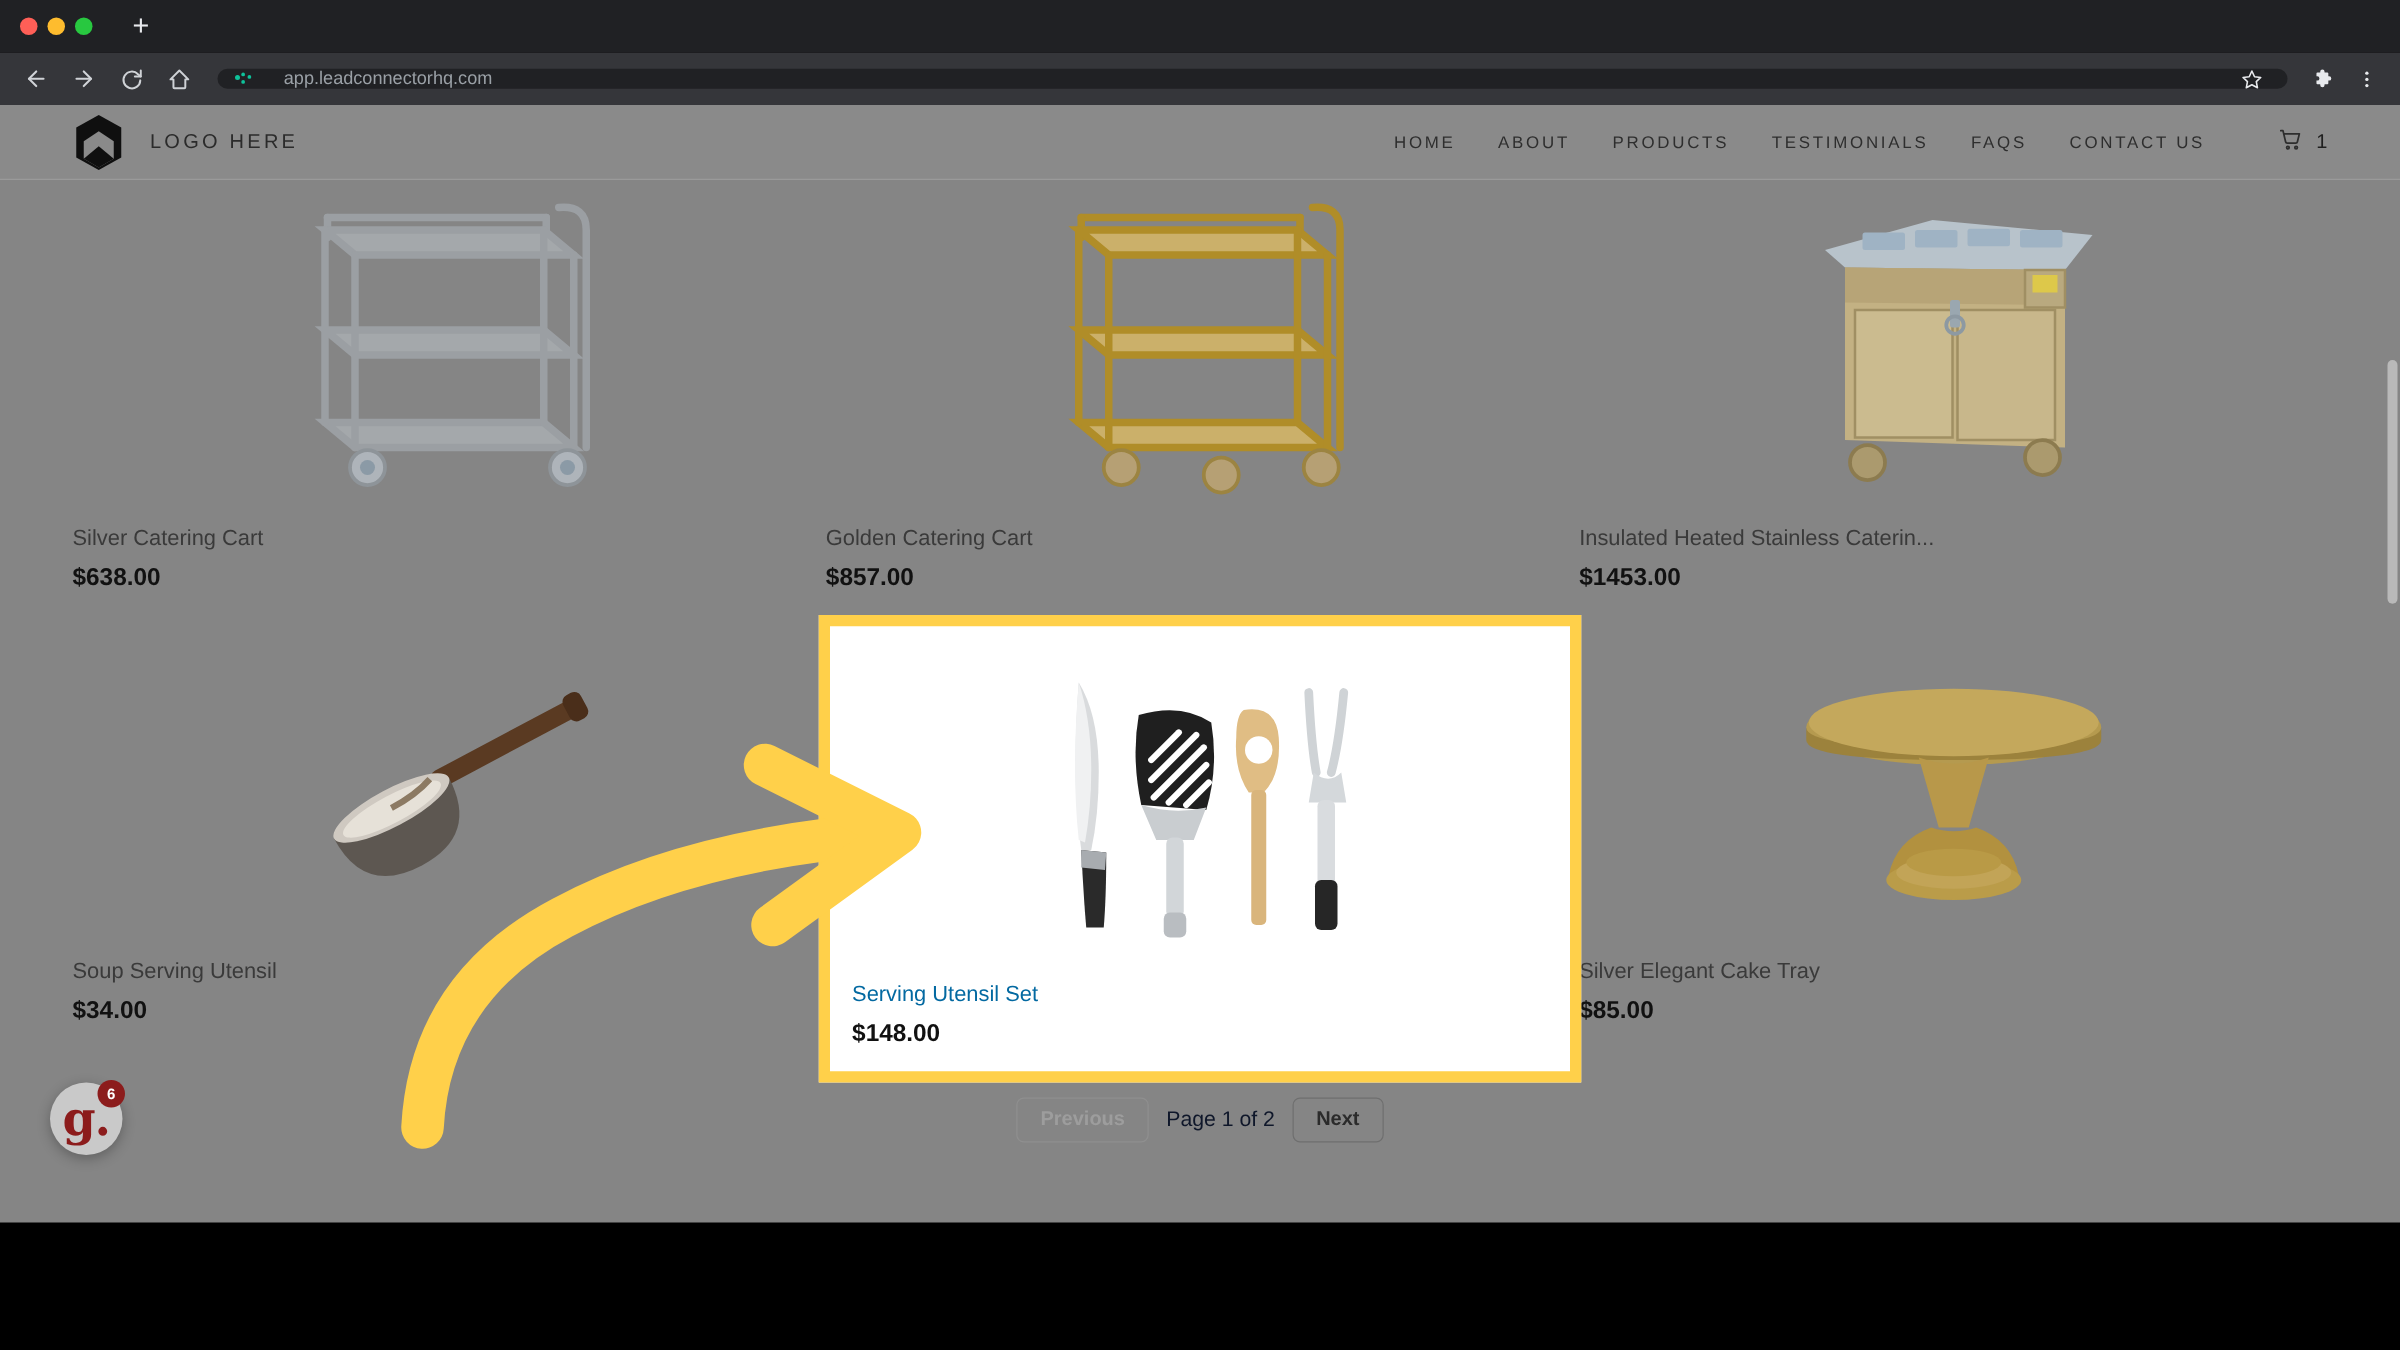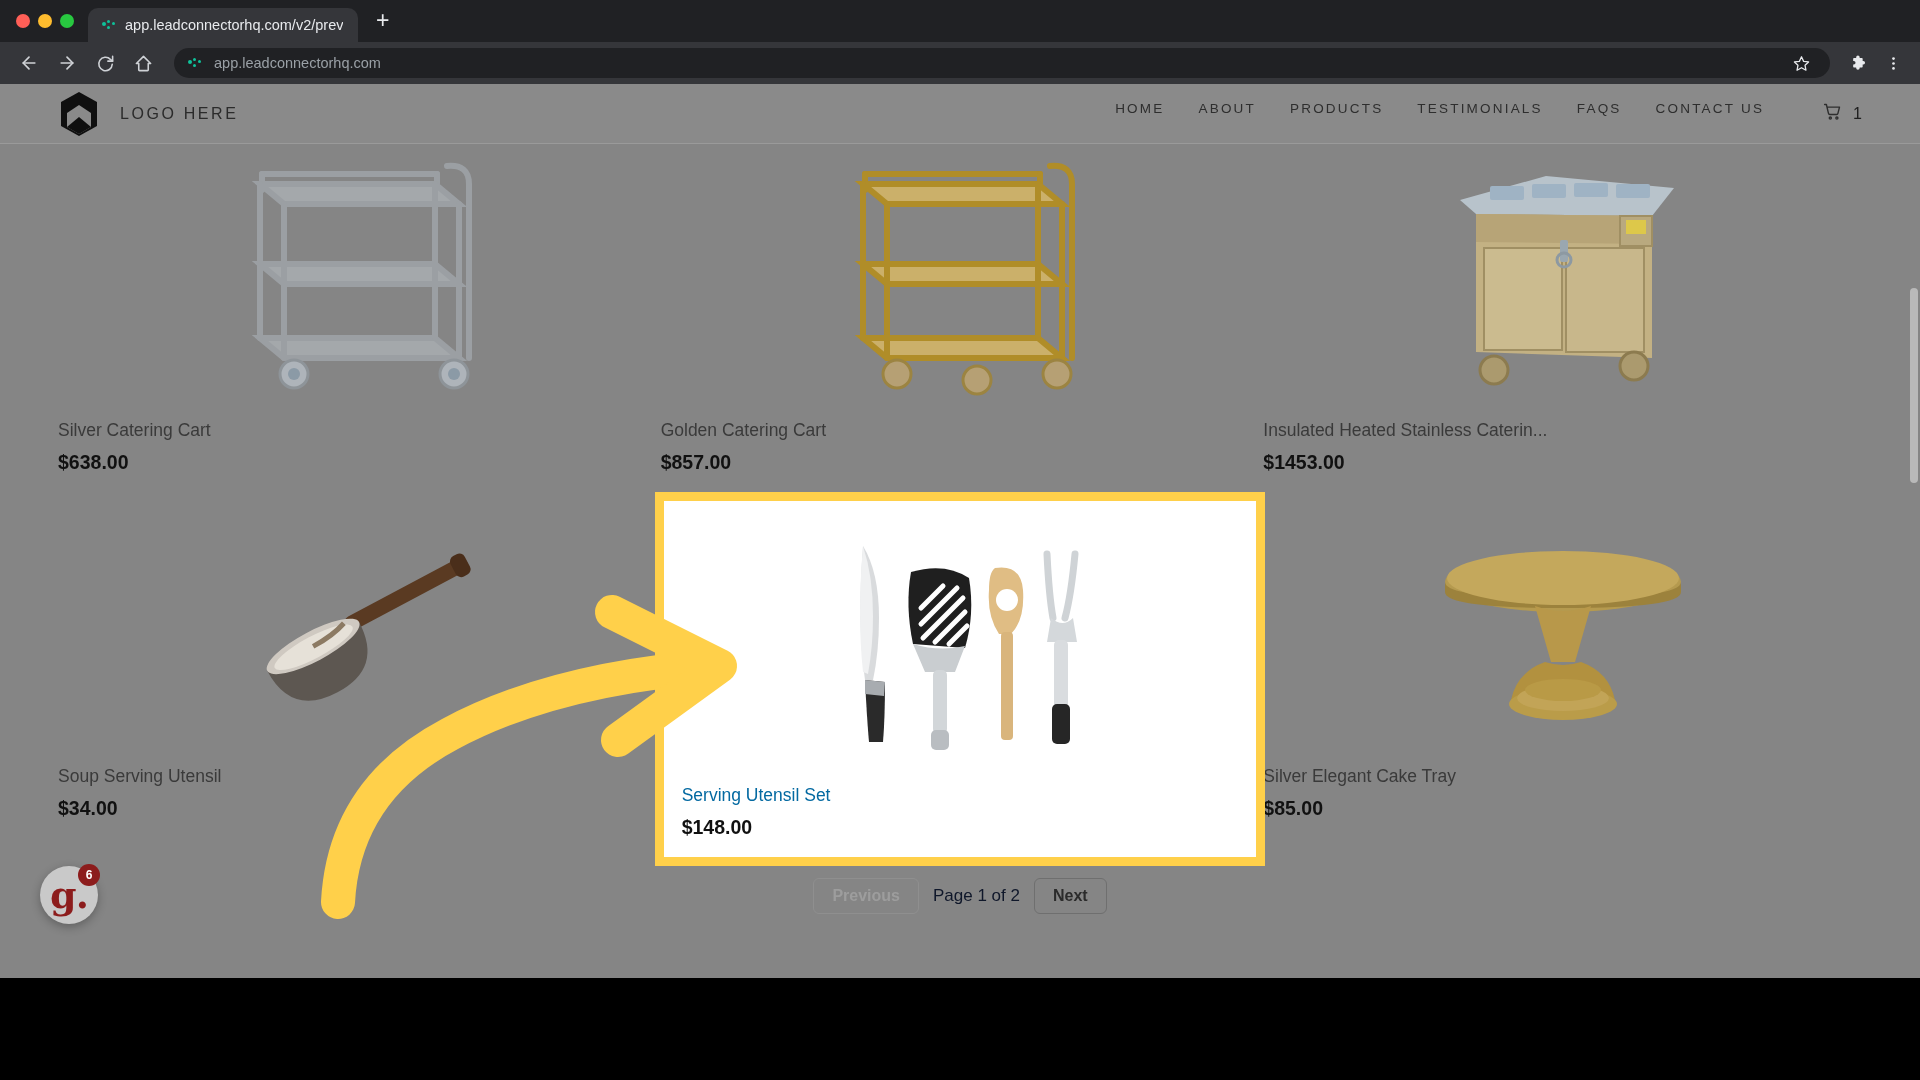--- a/index.html
+++ b/index.html
@@ -50,22 +50,22 @@
     height: 42px; background:#35363a;
     display:flex; align-items:center; gap: 4px; padding: 0 12px;
   }
   .navbtn {
     width: 34px; height:34px; display:flex; align-items:center; justify-content:center;
     color:#cfd2d6; border-radius:50%;
   }
   .navbtn svg { display:block; }
 
   .omnibox {
-    flex: 1; height: 30px; background: #202124; border-radius: 16px;
-    display:flex; align-items:center; gap: 12px;
+    flex: 1; height: 16px; background: #202124; border-radius: 16px;
+    display:flex; align-items:center; gap: 25px;
     padding: 0 14px; margin: 0 10px;
     color:#9aa0a6; font-size: 14.5px;
   }
   .omni-fav { width:14px; height:14px; position:relative; flex:none; }
   .omni-fav i { position:absolute; background:#0ec29a; border-radius:50%; }
   .omni-fav i:nth-child(1){ width:4px;height:4px; left:0; top:4px;}
   .omni-fav i:nth-child(2){ width:3px;height:3px; left:5px; top:2px;}
   .omni-fav i:nth-child(3){ width:3px;height:3px; left:5px; top:8px;}
   .omni-fav i:nth-child(4){ width:3px;height:3px; left:10px; top:4px;}
   .omni-url { flex:1; }
@@ -85,21 +85,21 @@
     height: 60px; background:#8a8a8a;
     display:flex; align-items:center; justify-content:space-between;
     padding: 0 58px 0 58px;
     border-bottom: 1px solid #9a9a9a;
   }
   .brand { display:flex; align-items:center; gap:20px; }
   .brand-mark { width: 42px; height: 46px; }
   .brand-text {
     font-size: 16px; letter-spacing: 2.6px; color:#2b2b2b; font-weight: 500;
   }
-  .site-nav { display:flex; gap: 34px; }
+  .site-nav { display:flex; align-items:center; gap: 34px; }
   .nav-link {
     font-size: 13.5px; letter-spacing: 2.2px; color:#2e2e2e;
     text-decoration:none; white-space:nowrap;
   }
   .cart { display:flex; align-items:center; gap:10px; margin-left:24px; color:#2e2e2e;}
   .cart-count { font-size: 16px; color:#1f1f1f; }
 
   
   .products {
     position: relative;
@@ -200,29 +200,20 @@
 
 <div class="browser">
 
   <div class="tabstrip">
     <div class="traffic">
       <span class="dot red"></span>
       <span class="dot yellow"></span>
       <span class="dot green"></span>
     </div>
 
-    <div class="tab">
-      <span class="tab-favicon">
-        <i></i>
-          <i></i>
-          <i></i>
-          <i></i>
-      </span>
-      <span class="tab-title">app.leadconnectorhq.com/v2/prev</span>
-    </div>
 
     <div class="newtab">+</div>
   </div>
 
   <div class="toolbar">
     <div class="navbtn">
       <svg width="20" height="20" viewBox="0 0 24 24" fill="none" stroke="currentColor" stroke-width="2" stroke-linecap="round" stroke-linejoin="round">
           <line x1="19" y1="12" x2="5" y2="12"></line>
           <polyline points="12 19 5 12 12 5"></polyline>
         </svg>

